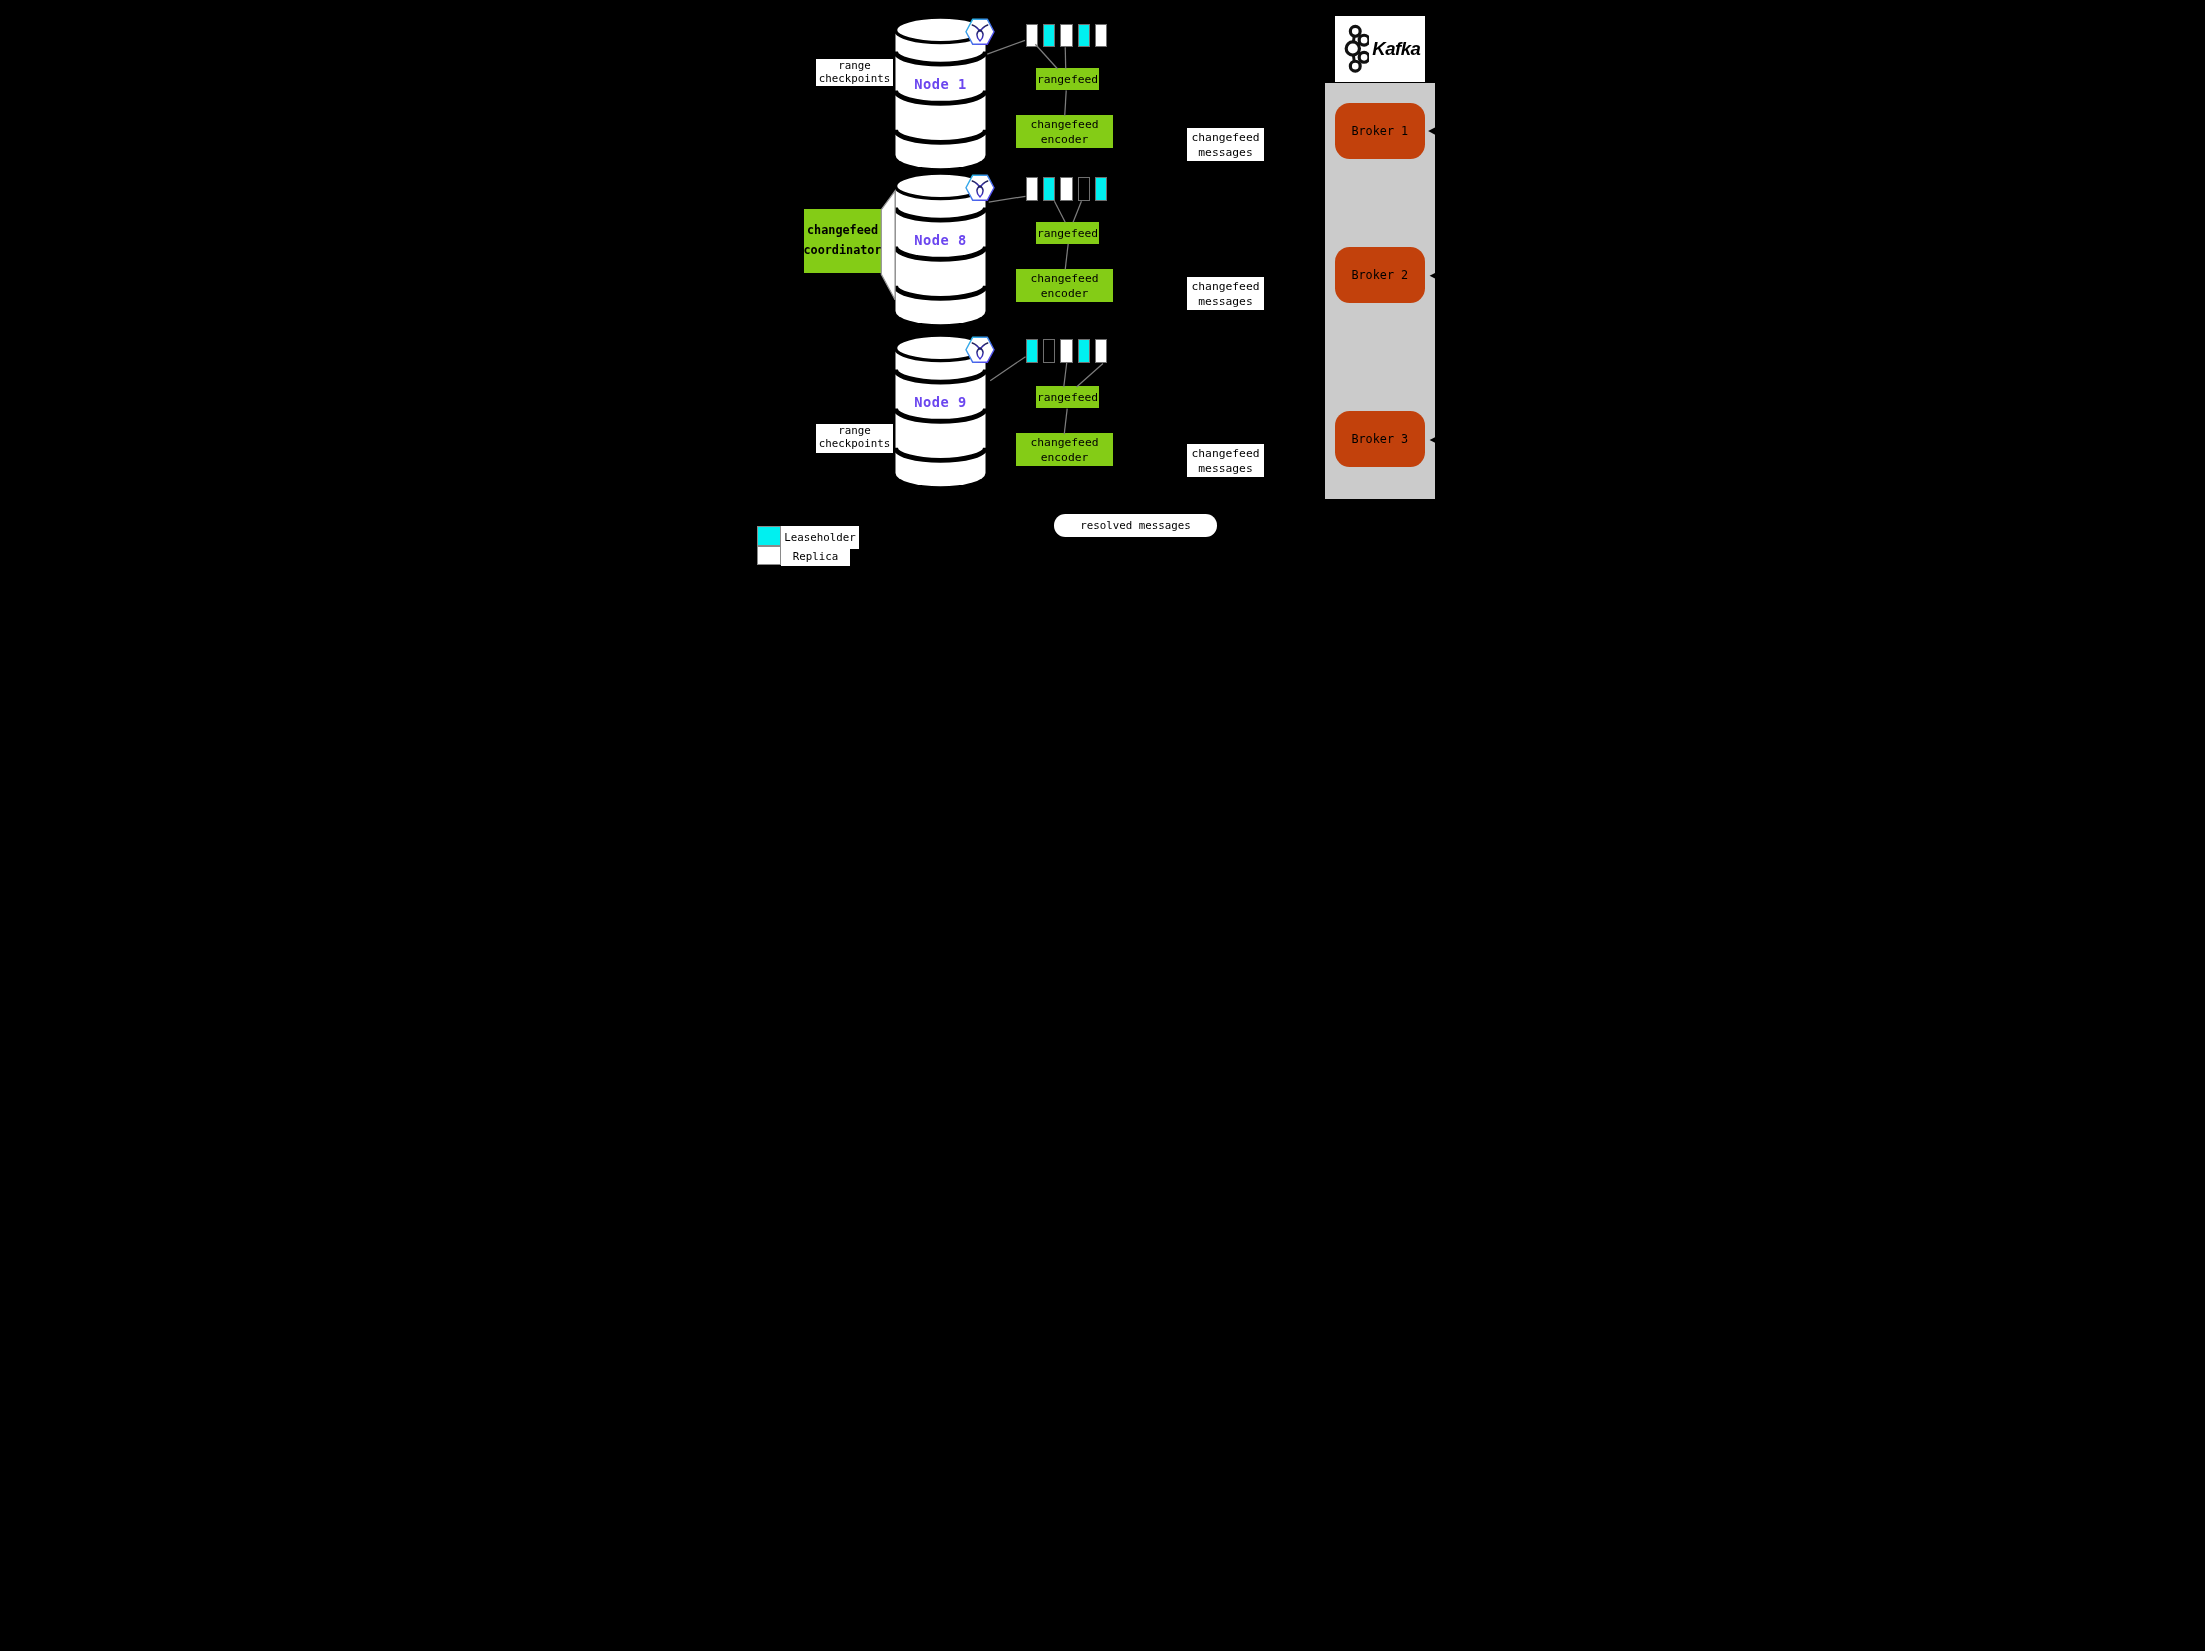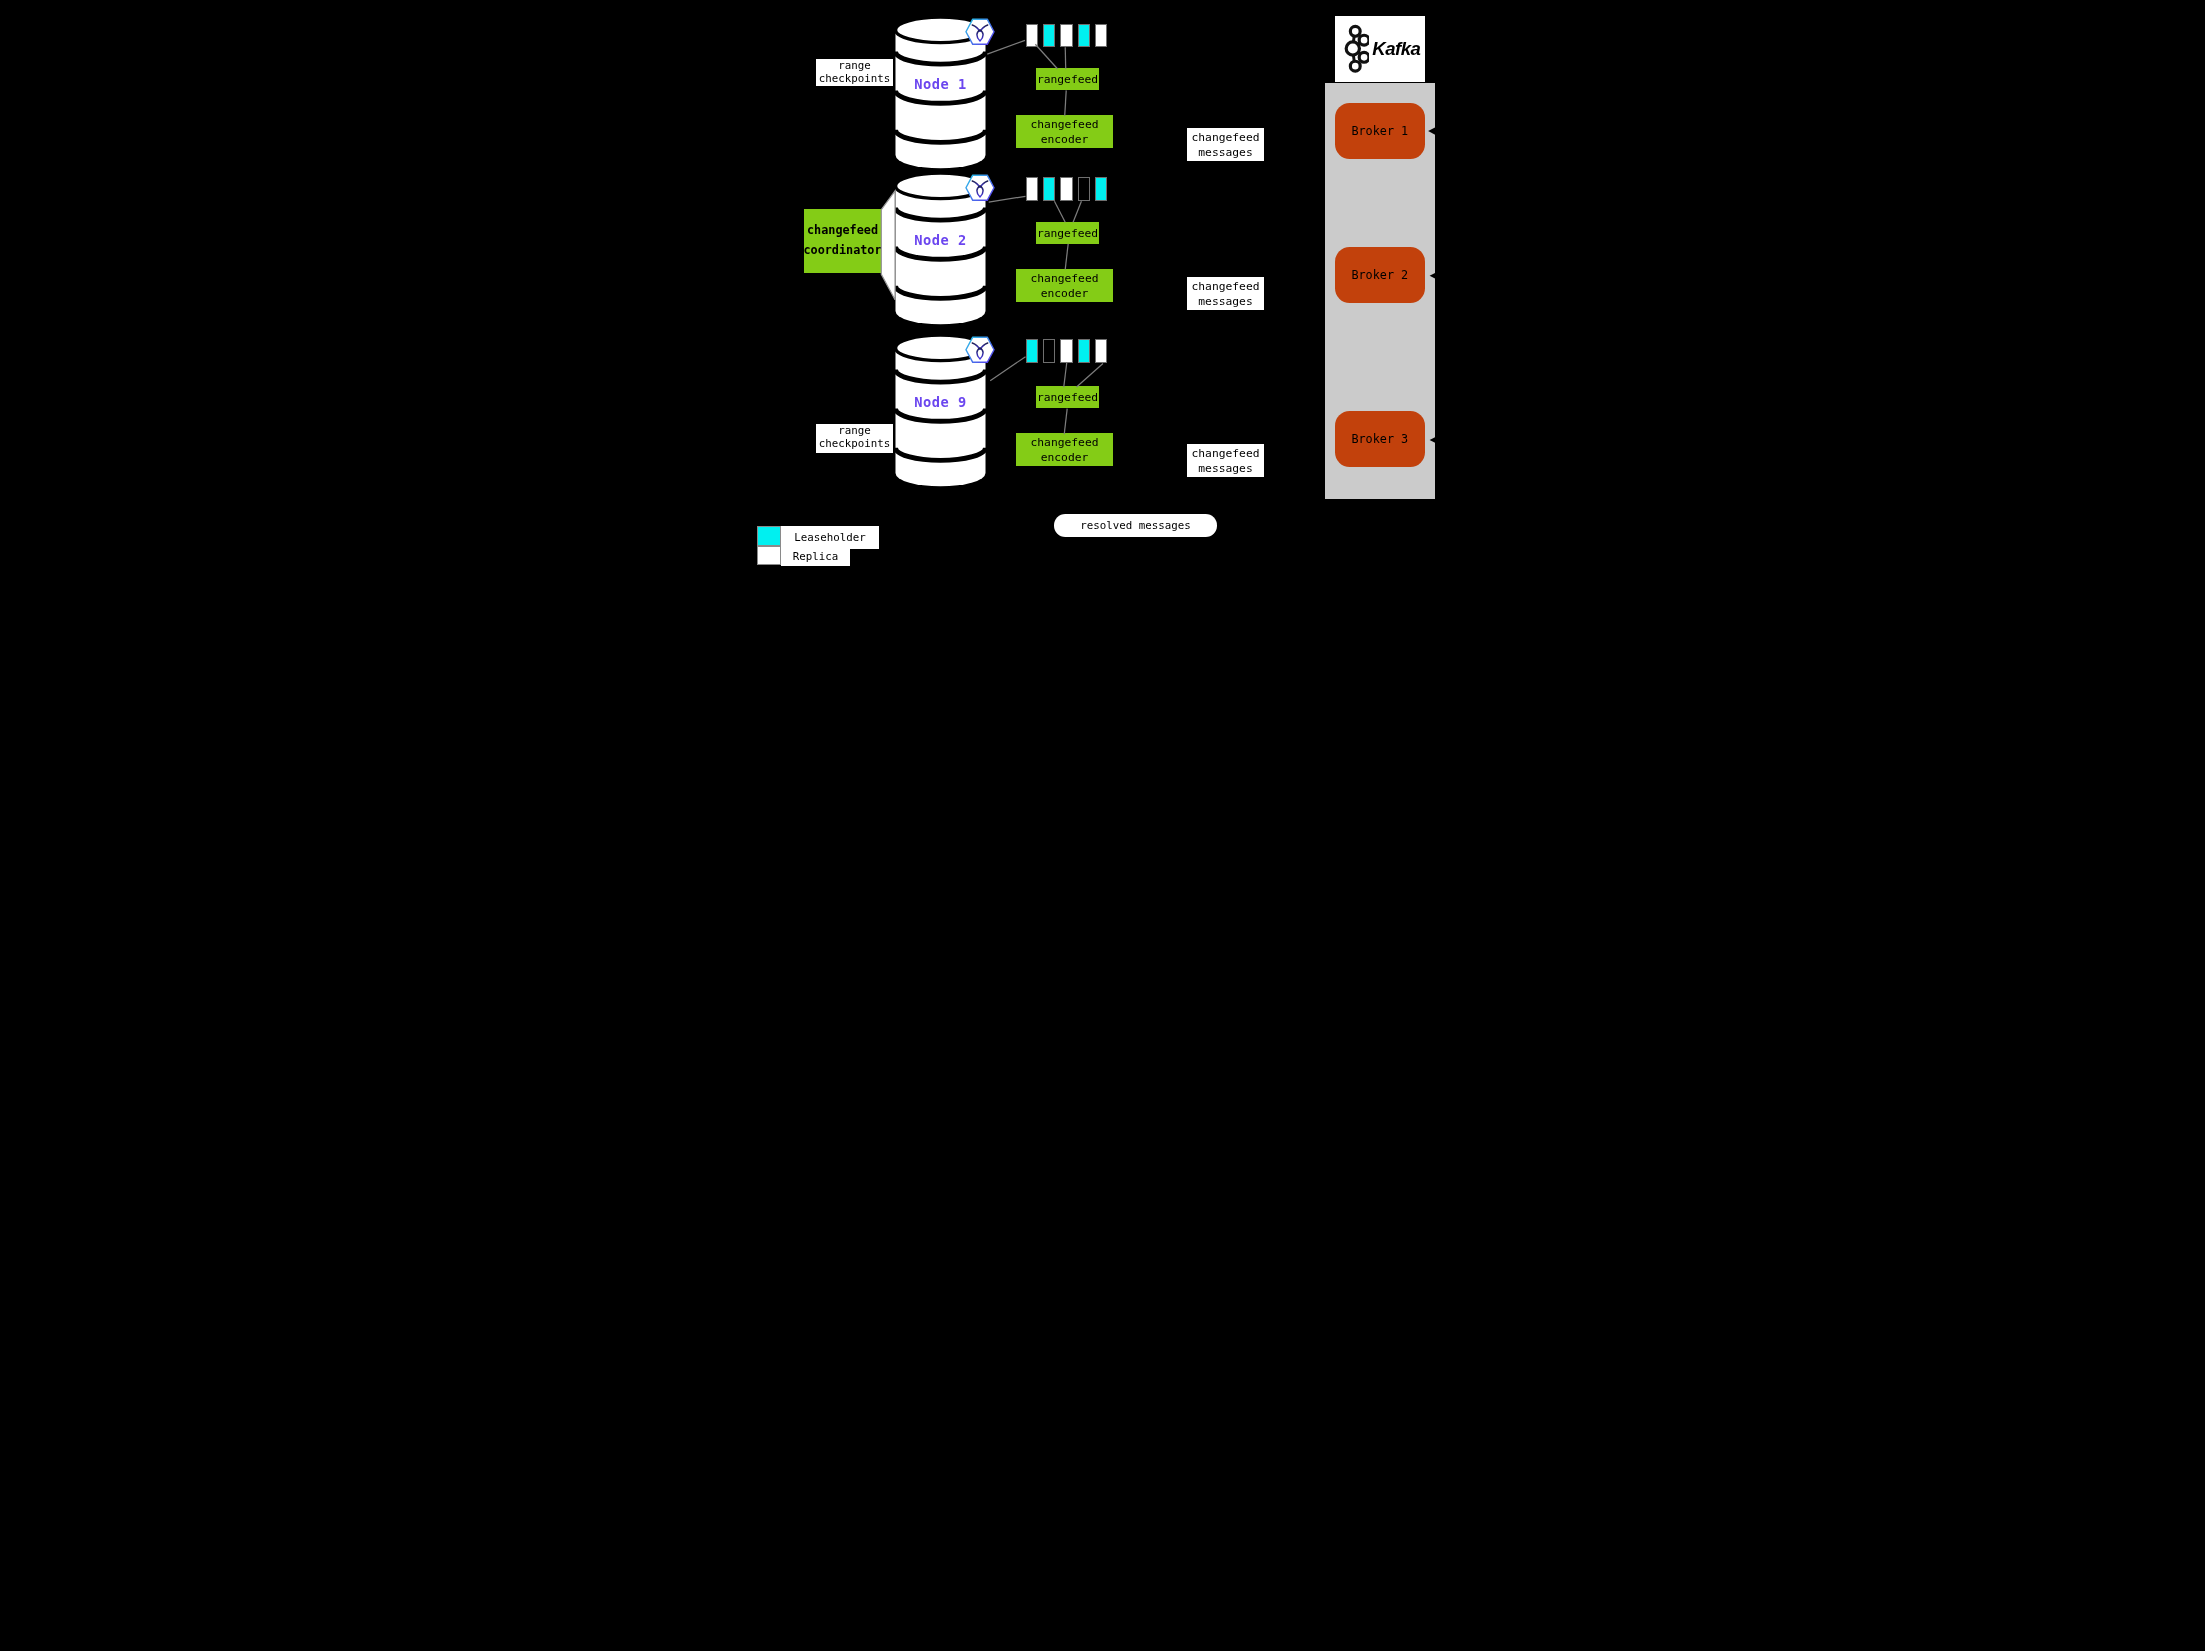--- a/index.html
+++ b/index.html
@@ -111,21 +111,21 @@
   </div>
 
   <div class="abs cylinder" style="left:177px;top:172px;">
     <svg width="91" height="153" viewBox="0 0 186 312">
       <path d="M1,28 L1,284 A92,27 0 0 0 185,284 L185,28 Z" fill="#fff"></path>
       <ellipse cx="93" cy="28" rx="92" ry="26" fill="#fff" stroke="#000" stroke-width="7"></ellipse>
       <path d="M1,72 A92,26 0 0 0 185,72" stroke="#000" stroke-width="10" fill="none"></path>
       <path d="M1,152 A92,26 0 0 0 185,152" stroke="#000" stroke-width="10" fill="none"></path>
       <path d="M1,232 A92,26 0 0 0 185,232" stroke="#000" stroke-width="10" fill="none"></path>
     </svg>
-    <div class="node-name">Node 2</div>
+    <div class="node-name">Node 8</div>
     <svg class="hex-badge" width="30" height="27.5" viewBox="0 0 62 56">
       <polygon points="16,2 46,2 60,28 46,54 16,54 2,28" fill="#fff" stroke="url(#hg1)" stroke-width="3" stroke-linejoin="round"></polygon>
       <path d="M15,14 Q26,18 30,27" fill="none" stroke="url(#gg1)" stroke-width="3" stroke-linecap="round"></path>
       <path d="M47,14 Q36,18 32,27" fill="none" stroke="url(#gg1)" stroke-width="3" stroke-linecap="round"></path>
       <path d="M31,24 C39,29 40,38 31,47 C22,38 23,29 31,24 Z" fill="none" stroke="url(#gg1)" stroke-width="3" stroke-linejoin="round"></path>
       <line x1="31" y1="27" x2="31" y2="45" stroke="url(#gg1)" stroke-width="3" stroke-linecap="round"></line>
     </svg>
   </div>
 
   <div class="abs range-row" style="left:308px;top:177px;">
@@ -220,21 +220,21 @@
     <div class="broker" style="top:328px;text-align:right;">
       <span>Broker 3</span>
     </div>
   </div>
 
   <div class="abs pill" style="left:336px;top:514px;width:163px;height:22.6px;">
     <span>resolved messages</span>
   </div>
 
   <div class="abs swatch leaseholder" style="left:39px;top:526px;width:23.5px;height:20px;"></div>
-  <div class="abs legend-label" style="left:63px;top:526px;width:98px;height:22.6px;">
+  <div class="abs legend-label" style="left:63px;top:526px;width:78px;height:22.6px;">
     <span>Leaseholder</span>
   </div>
   <div class="abs swatch replica" style="left:39px;top:546px;width:23.5px;height:18.6px;"></div>
   <div class="abs legend-label" style="left:63px;top:548px;width:69px;height:17.6px;">
     <span>Replica</span>
   </div>
 
   <svg class="overlay" viewBox="0 0 1568 1174">
 
     <polygon points="333,427 361,389 361,611 333,559" fill="#fff" stroke="#999" stroke-width="2.5"></polygon>

